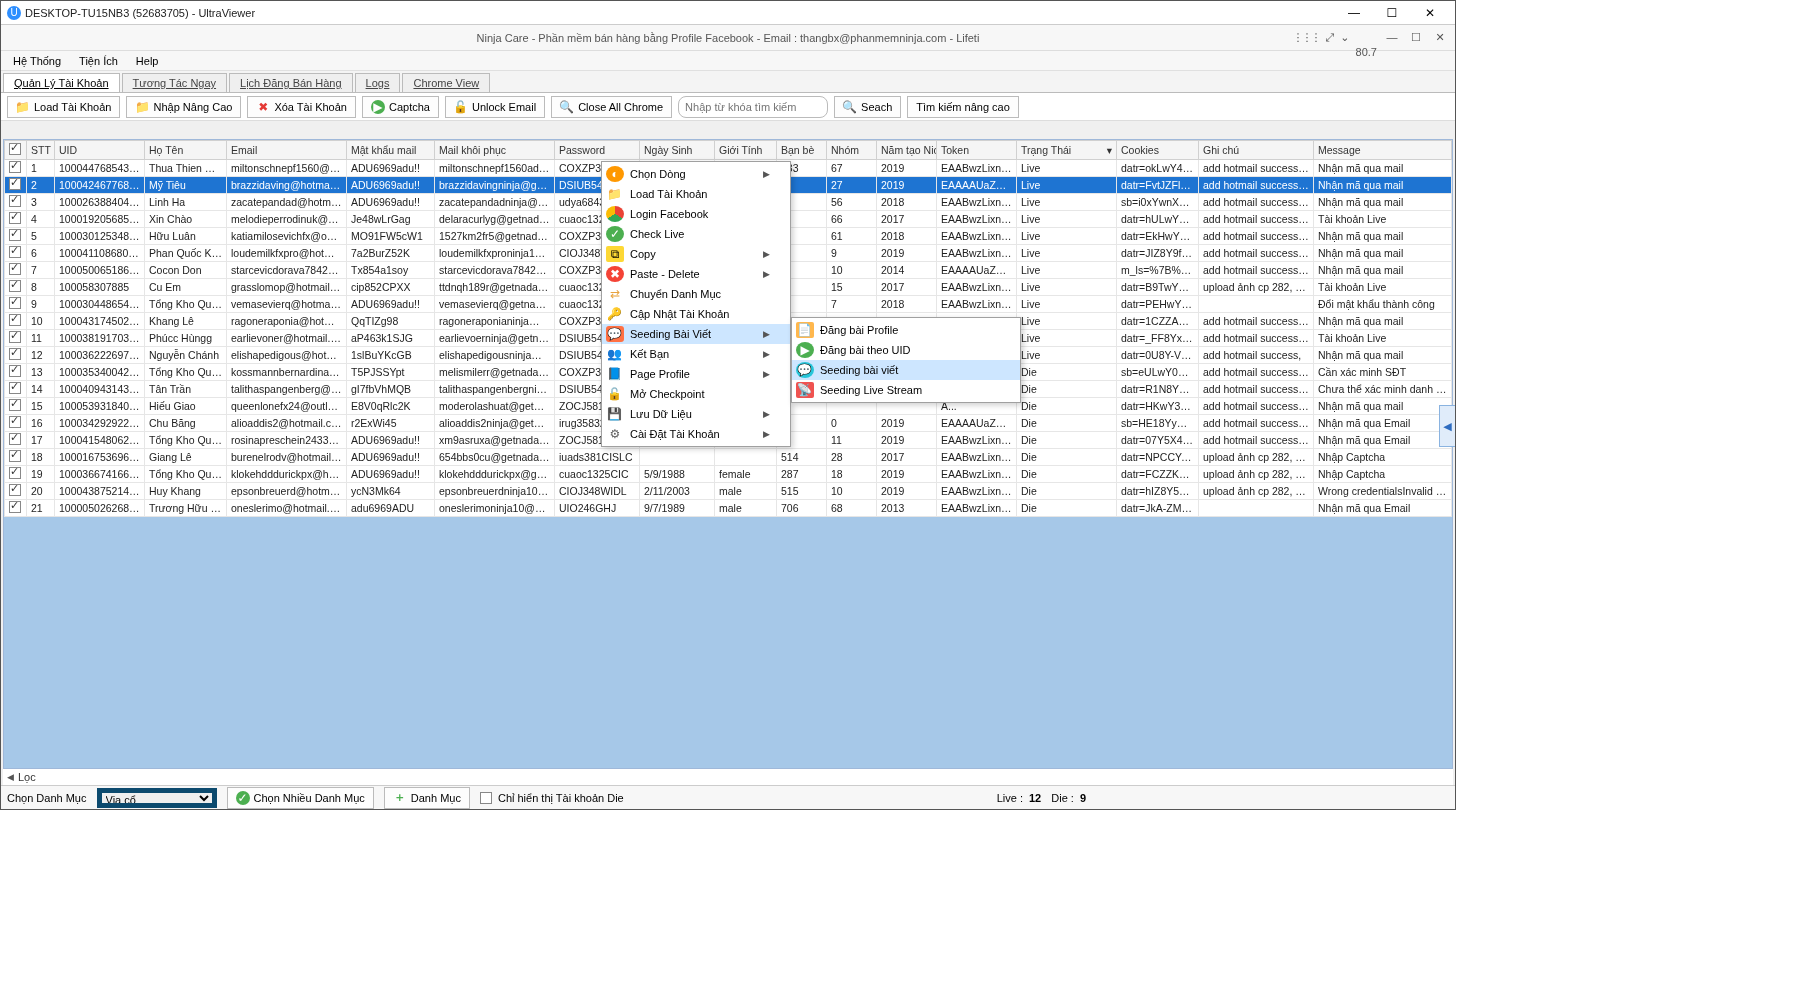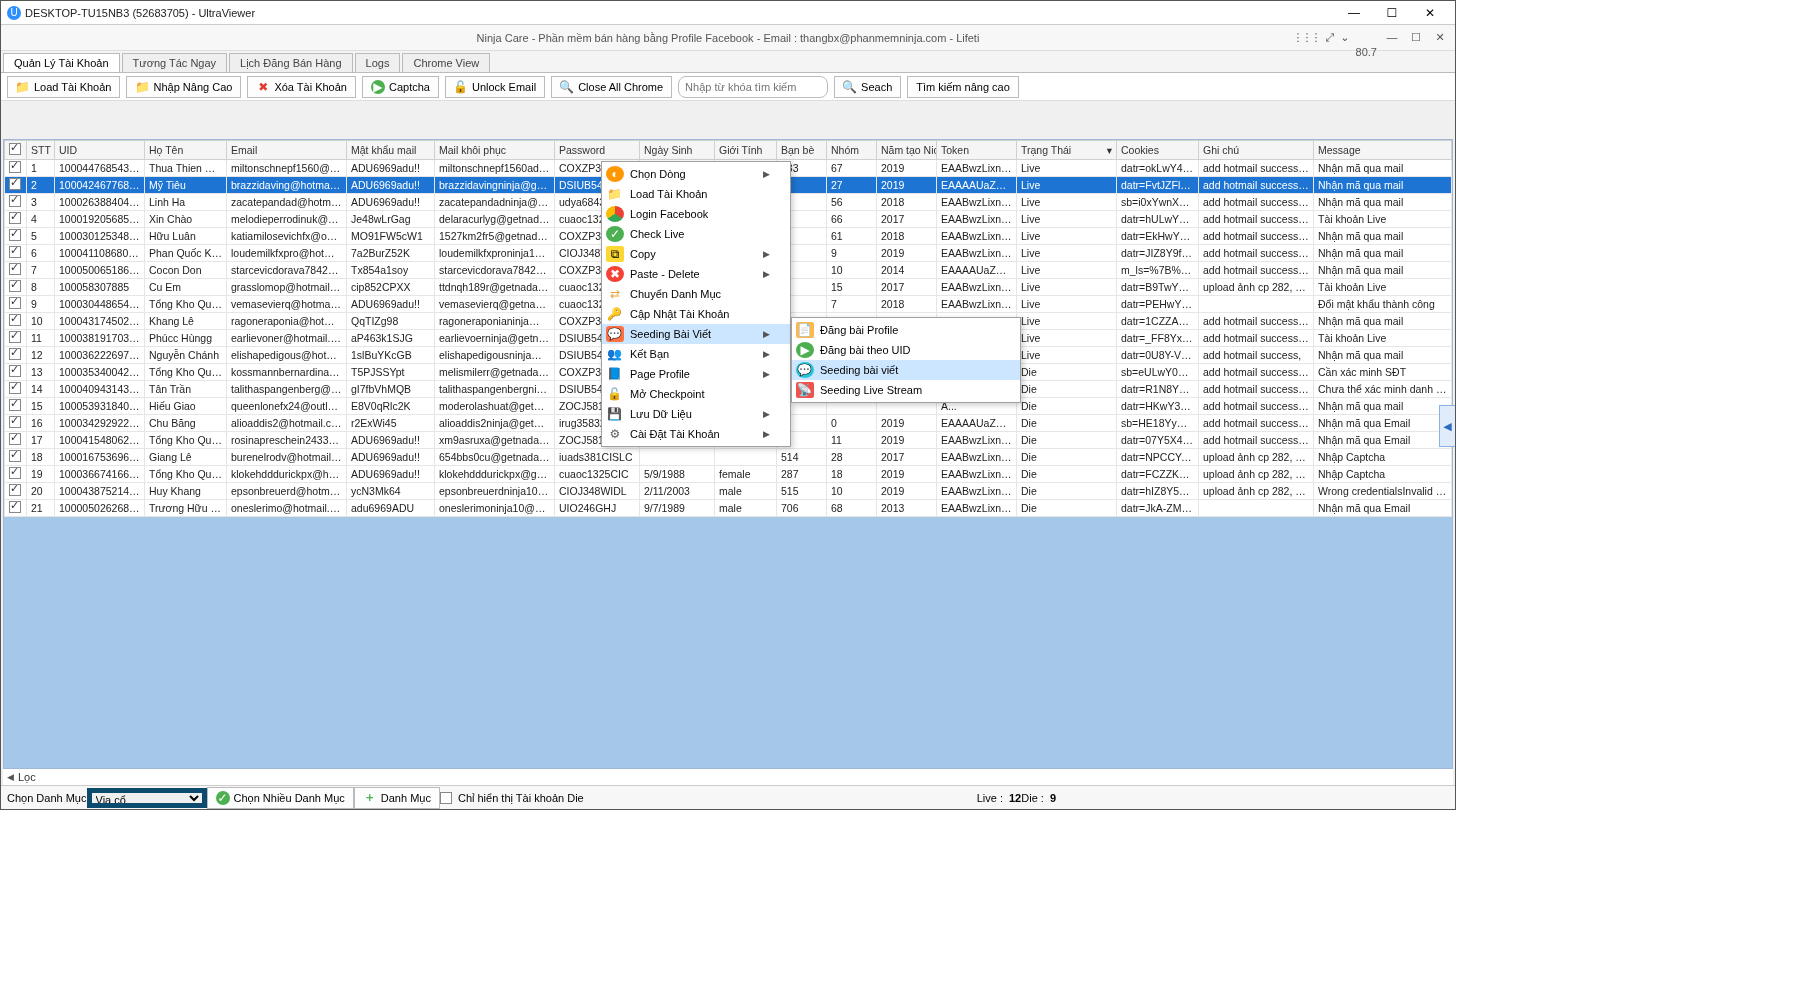--- a/index.html
+++ b/index.html
@@ -21,21 +21,21 @@
 .app-topbar .app-controls { position:absolute; right:6px; display:flex; align-items:center; gap:6px; font-size:11px; color:#555; }
 .app-controls .mini-winbtn { width:18px; height:14px; text-align:center; line-height:12px; cursor:pointer; font-size:11px; }
 .app-speed { color:#555; font-size:11px;margin-top:28px; }
 
 
 .menubar { height: 20px; background:#f7f7f7; display:flex; align-items:center; padding:0 4px; gap:2px; border-bottom:1px solid #e0e0e0; }
 .menubar .menuitem { padding: 2px 8px; cursor:pointer; }
 
 
 .maintabs { height: 22px; background:#f4f4f4; display:flex; align-items:flex-end; padding:0 2px; border-bottom:1px solid #bbb; }
-.maintabs .tab { padding:3px 10px; border:1px solid #bbb; border-bottom:none; background:#efefef; margin-right:2px; cursor:pointer; font-size:11px; color:#444; }
+.maintabs .tab { padding:3px 10px; border:1px solid #bbb; border-bottom:none; background:#efefef; margin-right:2px; cursor:pointer; font-size:11px; color:#444;text-decoration:underline; }
 .maintabs .tab.active { background:#fff; font-weight:500; color:#000; }
 
 
 .sublabel { height:16px; padding:1px 6px; font-size:11px; color:#333; background:#fff; }
 
 
 .toolbar { height:28px; display:flex; align-items:center; gap:6px; padding:3px 6px; background:#fff; border-bottom:1px solid #ddd; }
 .btn { display:flex; align-items:center; gap:4px; padding:2px 8px; height:22px; background:#fdfdfd; border:1px solid #bbb; cursor:pointer; font-size:11px; white-space:nowrap; }
 .btn .i { width:14px; height:14px; display:inline-flex; align-items:center; justify-content:center; font-size:12px; }
 .toolbar input[type=text] { height:22px; border:1px solid #bbb; padding:0 6px; font-size:11px; }
@@ -49,21 +49,21 @@
 .grid tr.selected td { background:#1e74d2; color:#fff; }
 .chk { width:12px; height:12px; border:1px solid #888; display:inline-block; background:#fff; position:relative; }
 .chk.checked::after { content:"✓"; position:absolute; top:-3px; left:0; font-size:11px; color:#333; }
 
 
 .ctxmenu { position:absolute; background:#fff; border:1px solid #a0a0a0; box-shadow:2px 2px 6px rgba(0,0,0,0.2); padding:2px 0; z-index:100; }
 .ctxmenu .mi { display:flex; align-items:center; height:20px; padding:0 20px 0 4px; cursor:pointer; gap:6px; white-space:nowrap; }
 .ctxmenu .mi:hover, .ctxmenu .mi.hover { background:#cde6ff; }
 .ctxmenu .mi .mico { width:18px; height:16px; display:inline-flex; align-items:center; justify-content:center; font-size:12px; }
 .ctxmenu .mi .arrow { margin-left:auto; font-size:9px; color:#555; }
-.bottombar { position:absolute; bottom:0; left:0; right:0; height:24px; background:#f7f7f7; border-top:1px solid #ccc; display:flex; align-items:center; padding:0 6px; font-size:11px; }
+.bottombar { position:absolute; bottom:0; left:0; right:0; height:24px; background:#f7f7f7; border-top:1px solid #ccc; display:flex; align-items:center; padding:0 6px; gap:10px; font-size:11px; }
 .bottombar .status-seg { display:flex; align-items:center; gap:6px; }
 .bottombar select { height:20px; border:5px solid #0c4a6e; font-size:11px; width:120px; }
 .loc-row { position:absolute; bottom:24px; left:2px; right:2px; height:16px; background:#fff; font-size:11px; padding:0 4px; color:#333; display:flex; align-items:center; }
 
 
 .right-handle { position:absolute; right:0; top:50%; width:16px; height:42px; background:#e0ecfa; border:1px solid #8ab3e0; border-right:none; display:flex; align-items:center; justify-content:center; color:#2e6cc0; cursor:pointer; }
 
 
 .c-chk{width:22px}.c-stt{width:28px}.c-uid{width:90px}.c-name{width:82px}.c-email{width:120px}.c-mk{width:88px}.c-mail2{width:120px}.c-pass{width:85px}.c-ngay{width:75px}.c-gt{width:62px}.c-ban{width:50px}.c-nhom{width:50px}.c-nam{width:60px}.c-token{width:80px}.c-tt{width:100px}.c-cook{width:82px}.c-ghi{width:115px}.c-msg{width:auto}
 
@@ -108,20 +108,25 @@
       <span style="letter-spacing:-2px">⋮⋮⋮</span>
       <span>⤢</span>
       <span>⌄</span>
       <span class="app-speed">80.7</span>
       <span class="mini-winbtn">—</span>
       <span class="mini-winbtn">☐</span>
       <span class="mini-winbtn">✕</span>
     </div>
   </div>
 
+  <div class="menubar" id="menubar">
+      <div class="menuitem">Hệ Thống</div>
+      <div class="menuitem">Tiện Ích</div>
+      <div class="menuitem">Help</div>
+    </div>
 
   <div class="maintabs" id="maintabs">
       <div class="tab active">Quản Lý Tài Khoản</div>
       <div class="tab">Tương Tác Ngay</div>
       <div class="tab">Lịch Đăng Bán Hàng</div>
       <div class="tab">Logs</div>
       <div class="tab">Chrome View</div>
     </div>
 
 

